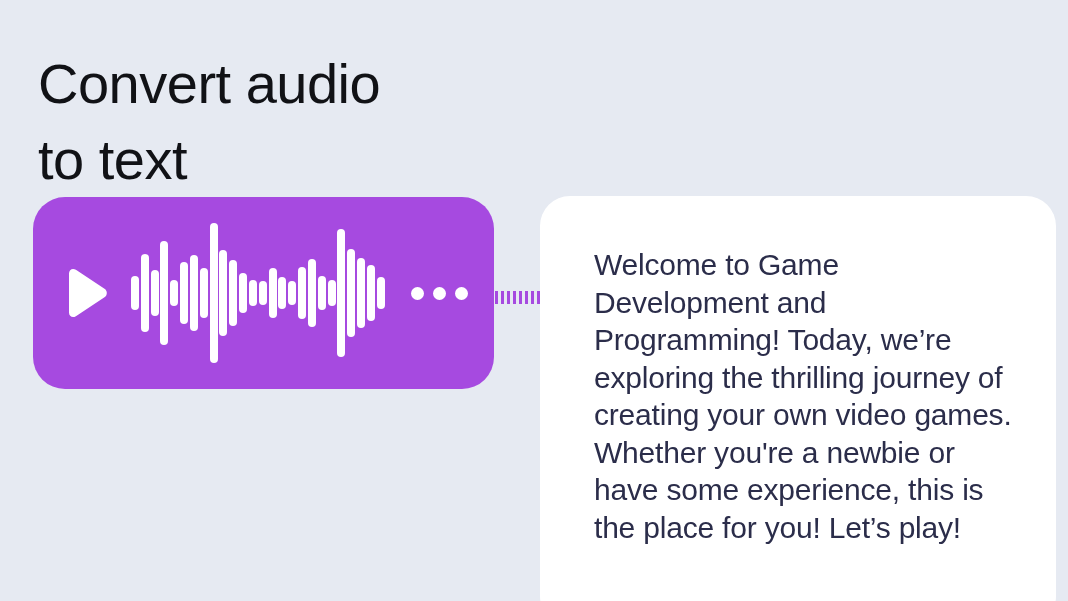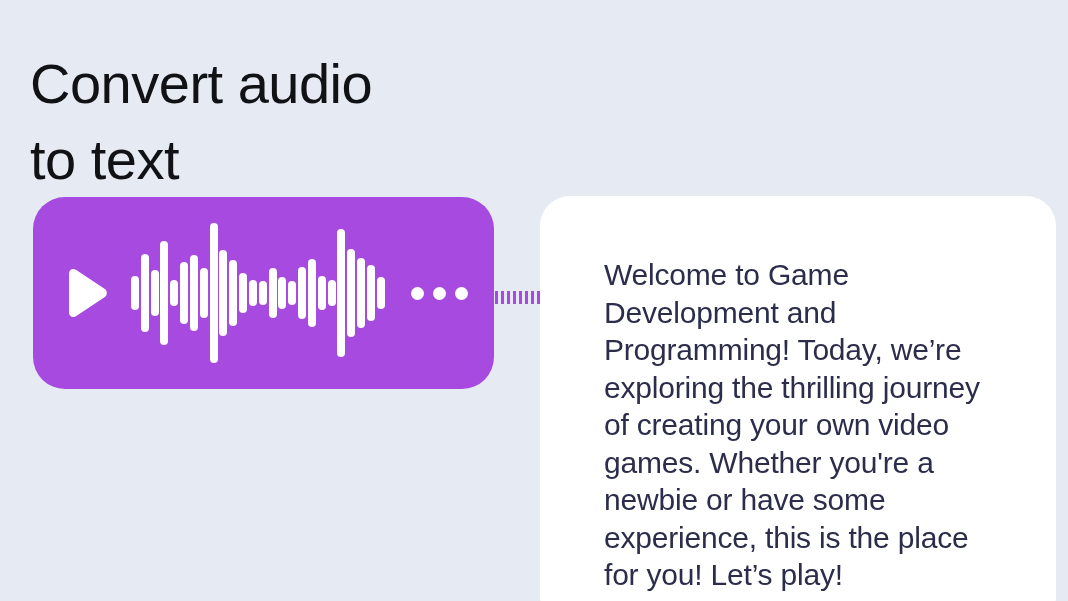--- a/index.html
+++ b/index.html
@@ -20,21 +20,21 @@
     position: relative;
     width: 1068px;
     height: 601px;
     background: #e6eaf2;
     overflow: hidden;
   }
 
   
   .headline {
     position: absolute;
-    left: 30px;
+    left: 38px;
     top: 8px;
     width: 520px;
     color: #111216;
     font-size: 56px;
     line-height: 76px;
     font-weight: 400;
     letter-spacing: -0.5px;
     white-space: pre-line;
     font-family: "Liberation Sans", sans-serif;
   }
@@ -130,21 +130,21 @@
     padding: 48px 40px 40px 52px;
     overflow: hidden;
   }
 
   .transcript-text {
     color: #2b2d4a;
     font-size: 30px;
     line-height: 37.5px;
     font-weight: 400;
     letter-spacing: -0.2px;
-    margin: 12px;
+    margin: 2px;
     font-family: "Liberation Sans", sans-serif;
   }
 </style>
 </head>
 <body>
 
 <div id="stage">
 
   <h1 class="headline">Convert audio
 to text</h1>

